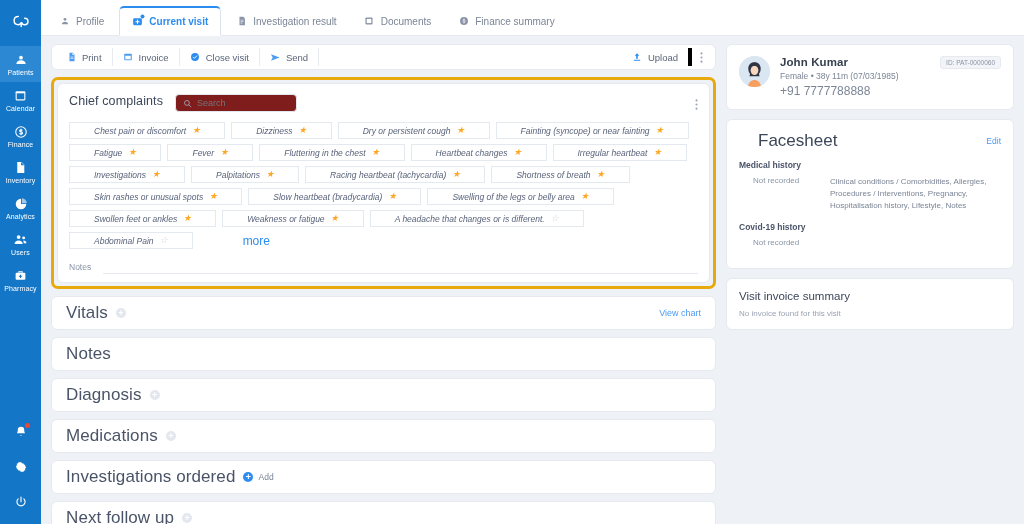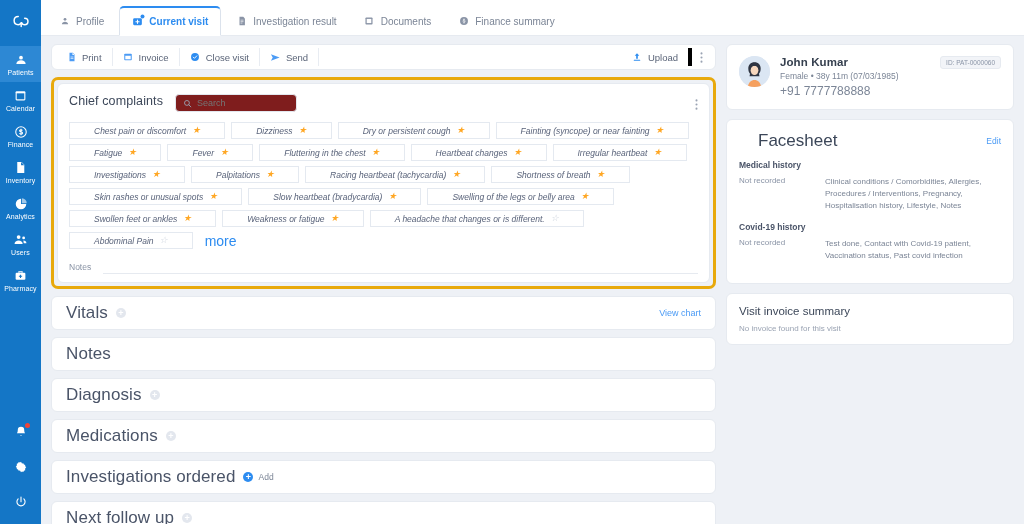--- a/index.html
+++ b/index.html
@@ -91,21 +91,21 @@
   }
   .cc-kebab { position: absolute; right: 11px; top: 12px; cursor: pointer; }
   .chips { display: flex; flex-wrap: wrap; gap: 5px 6px; }
   .chip {
     border: 1px solid #e4e9f0; border-radius: 0; height: 17px;
     display: inline-flex; align-items: center; gap: 6px; padding: 0 24px;
     font-size: 8.5px; color: #59637a; background: #ffffff; cursor: pointer; white-space: nowrap; font-style: italic;
   }
   .star { font-size: 9px; line-height: 1; color: #ffa724; }
   .star.empty { color: #c9d0db; }
-  .more-link { font-size: 14px; color: #2d8cf0; cursor: pointer; padding: 0 6px; align-self: center; }
+  .more-link { font-size: 12px; color: #2d8cf0; cursor: pointer; padding: 0 6px; align-self: center; margin-left: 38px; }
   .notes-row { margin-top: 10px; display: flex; align-items: flex-end; gap: 12px; }
   .notes-label { font-size: 8.5px; color: #8a94a6; padding-bottom: 2px; }
   .notes-input { flex: 1; border-bottom: 1px solid #e6eaf0; height: 15px; }
 
   
   .sec {
     background: #ffffff; border: 1px solid #e6eaf0; border-radius: 6px;
     height: 34px; margin-bottom: 7px; display: flex; align-items: center;
     padding: 0 14px; flex: 0 0 34px; cursor: pointer;
   }
@@ -134,21 +134,21 @@
   .pmeta { font-size: 8.5px; color: #7b8596; margin-top: 3px; }
   .pphone { font-size: 12px; color: #7b8596; margin-top: 3px; }
   .pid {
     margin-left: auto; font-size: 6.5px; color: #8a94a6; background: #f2f4f8;
     border: 1px solid #e6eaf0; border-radius: 3px; padding: 2px 5px; white-space: nowrap;
   }
   .fs-head { display: flex; align-items: center; margin-bottom: 9px; }
   .fs-title { font-size: 17px; color: #3c4759; margin-left: 19px; }
   .edit-link { margin-left: auto; font-size: 8.5px; color: #4b9bf5; cursor: pointer; }
   .fs-sub { font-size: 8.5px; color: #4a5468; font-weight: bold; margin-bottom: 6px; }
-  .fs-row { display: flex; gap: 24px; margin-bottom: 10px; }
+  .fs-row { display: flex; gap: 15px; margin-bottom: 10px; margin-left: 14px; }
   .fs-left { font-size: 8px; color: #8a94a6; flex: 0 0 62px; }
   .fs-right { font-size: 8px; color: #7b8596; line-height: 12px; }
   .inv-title { font-size: 11.5px; color: #3c4759; margin-bottom: 7px; }
   .inv-empty { font-size: 8px; color: #9aa3b3; }
 </style>
 </head>
 <body>
 
 <div id="app">
 
@@ -543,21 +543,20 @@
           </div>
           <div id="facesheet-groups">
               <div class="fs-sub">Medical history</div>
               <div class="fs-row">
                 <div class="fs-left">Not recorded</div>
                 <div class="fs-right">Clinical conditions / Comorbidities, Allergies, Procedures / Interventions, Pregnancy, Hospitalisation history, Lifestyle, Notes</div>
               </div>
               <div class="fs-sub">Covid-19 history</div>
               <div class="fs-row">
                 <div class="fs-left">Not recorded</div>
-                <div class="fs-right">Test done, Contact with Covid-19 patient, Vaccination status, Past covid infection</div>
               </div>
             </div>
         </div>
 
         <div class="pcard">
           <div class="inv-title">Visit invoice summary</div>
           <div class="inv-empty">No invoice found for this visit</div>
         </div>
 
       </div>

